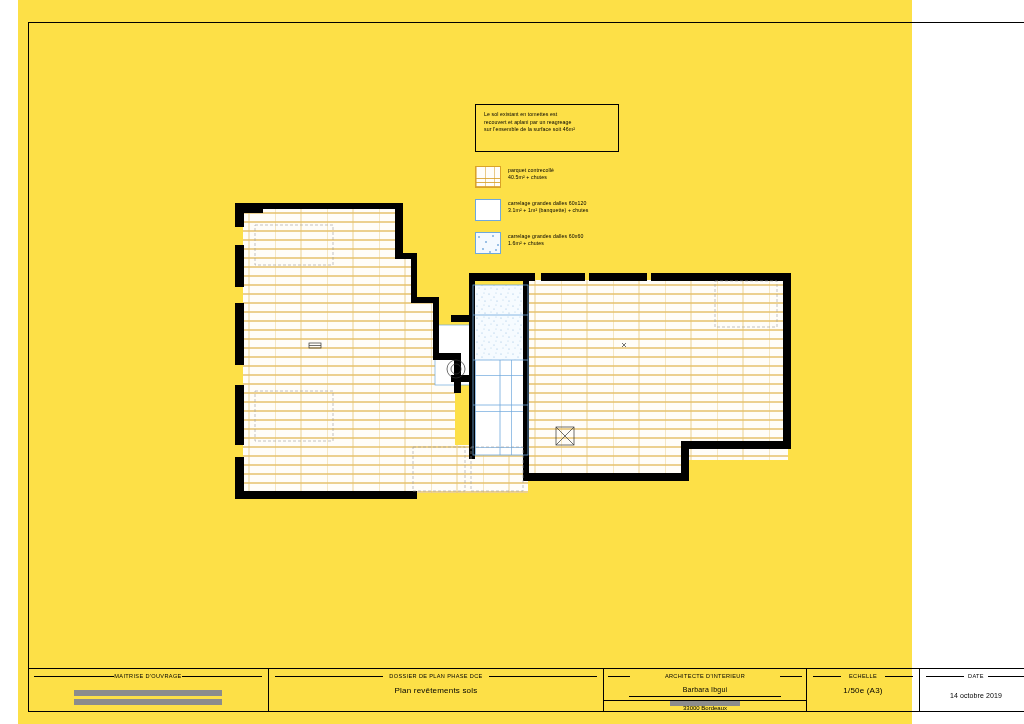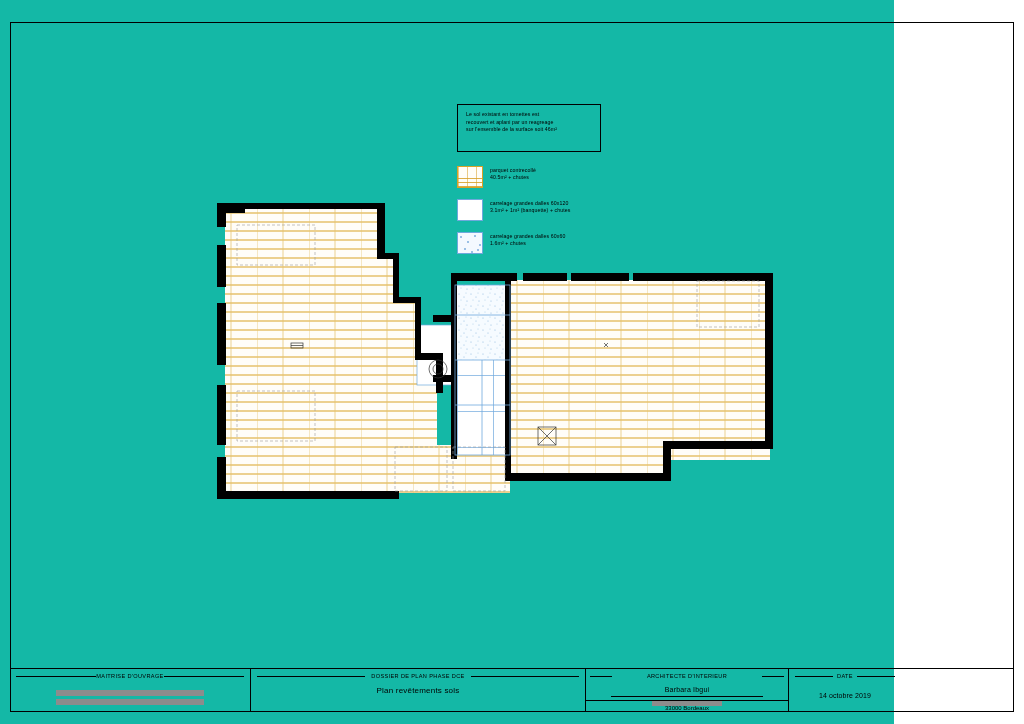--- a/index.html
+++ b/index.html
@@ -11,21 +11,22 @@
     width: 1024px;
     height: 724px;
     font-family: "Liberation Sans", sans-serif;
     color: #000;
     overflow: hidden;
   }
   .sheet {
     position: relative;
     width: 894px;
     height: 724px;
-    background: #14b8a6;
+    background: #fde047;
+    margin-left: 18px;
   }
   .sheet-border {
     position: absolute;
     left: 10px;
     top: 22px;
     width: 1004px;
     height: 690px;
     border: 1px solid #000;
     box-sizing: border-box;
   }
@@ -365,20 +366,30 @@
         </div>
         <div class="tb-body">
           <div class="main" style="font-size:7px;">Barbara Ibgui</div>
           <div class="archi-underline"></div>
           <div class="grey-bar" style="width:70px; margin-top:3px;"></div>
         </div>
         <div class="archi-split"></div>
         <div class="archi-bottom">33000 Bordeaux</div>
       </div>
 
+      <div class="tb-cell cell-echelle">
+        <div class="tb-head">
+          <span class="rule-l" style="left:6px; width:28px;"></span>
+          <span>ECHELLE</span>
+          <span class="rule-r" style="right:6px; width:28px;"></span>
+        </div>
+        <div class="tb-body">
+          <div class="main">1/50e (A3)</div>
+        </div>
+      </div>
 
       <div class="tb-cell cell-date">
         <div class="tb-head">
           <span class="rule-l" style="left:6px; width:38px;"></span>
           <span>DATE</span>
           <span class="rule-r" style="right:6px; width:38px;"></span>
         </div>
         <div class="tb-body">
           <div class="sub" style="font-size:7px; margin-top:6px;">14 octobre 2019</div>
         </div>

